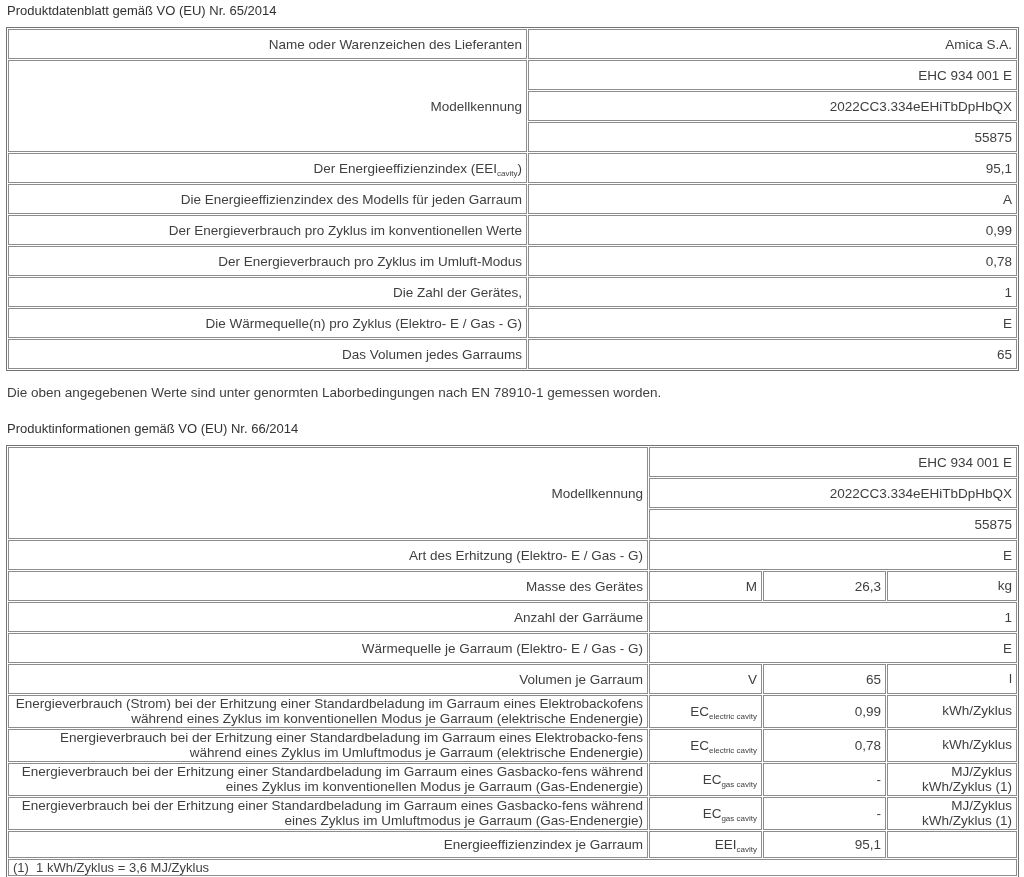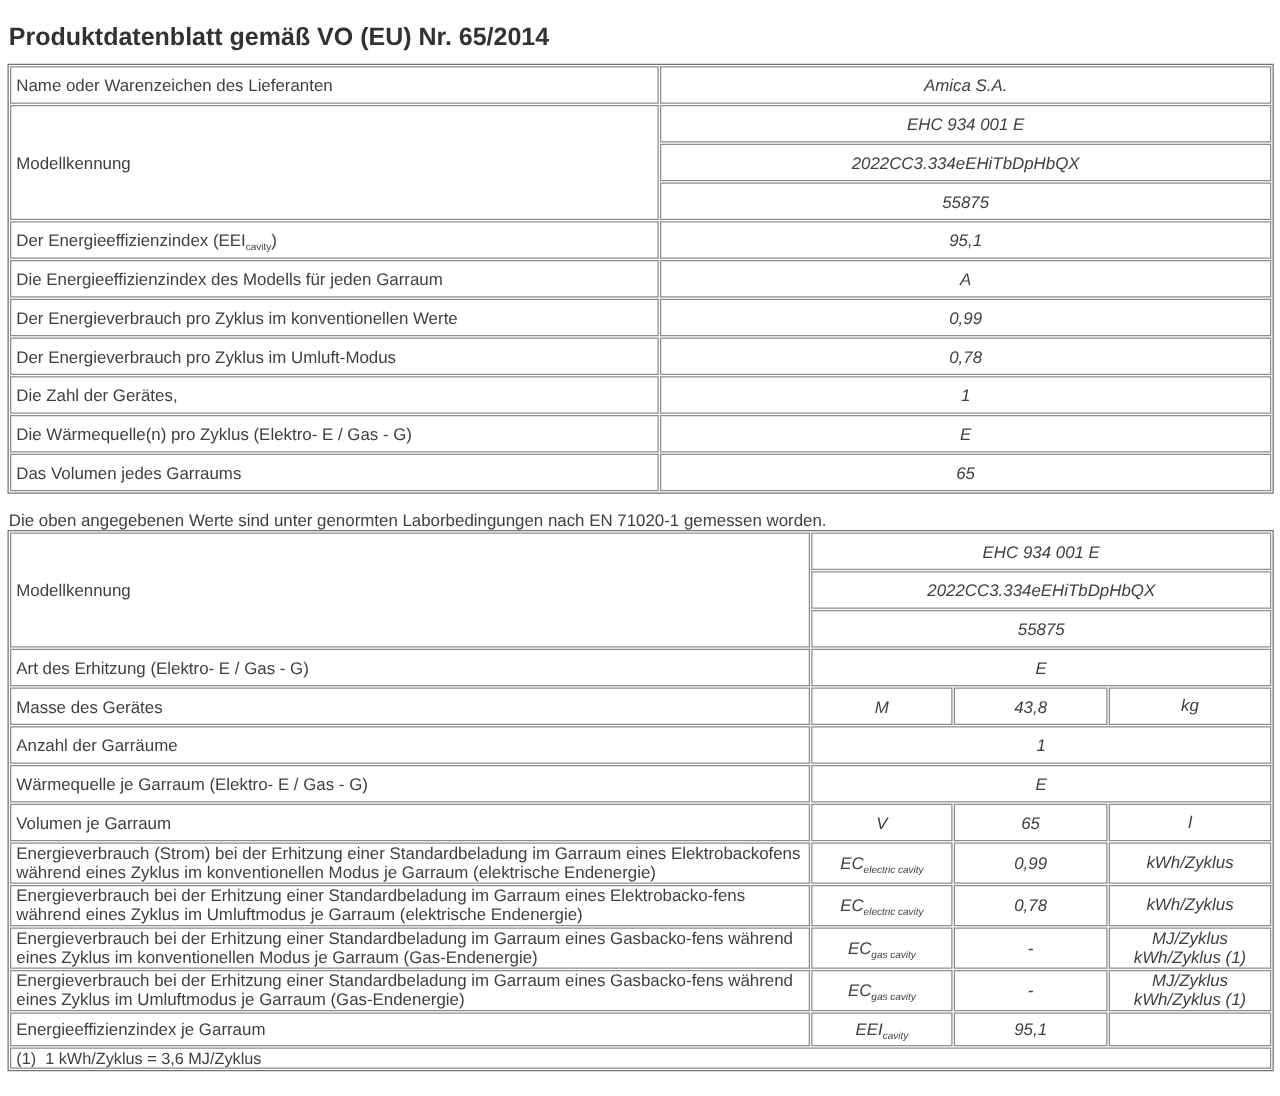--- a/index.html
+++ b/index.html
@@ -5,43 +5,44 @@
   html,body{margin:0;padding:0;background:#ffffff;}
   body{
     width:1024px;height:877px;overflow:hidden;
     font-family:"Liberation Sans",sans-serif;
     color:#3f3f3f;
     -webkit-font-smoothing:antialiased;
   }
   .page{padding:1px 5px 0 6px;}
 
   h1.sec-title{
-    font-size:20px;font-weight:bold;color:#323232;
-    margin:18px 0 9px 1px;letter-spacing:0px;
+    font-size:13px;font-weight:normal;color:#323232;
+    margin:2px 0 9px 1px;letter-spacing:0px;
   }
   h1.sec-title2{margin-top:21px;}
 
   table.sheet{
     width:1013px;
     table-layout:fixed;
     border-collapse:separate;
     border-spacing:1px;
     border:1px solid #737373;
     background:#ffffff;
     font-size:13.5px;
   }
   table.sheet td{
     border:1px solid #8d8d8d;
     background:#ffffff;
     padding:1px 4px;
     vertical-align:middle;
     overflow:hidden;
+    text-align:right;
   }
   td.lbl{text-align:left;}
-  td.val{text-align:center;font-style:italic;}
+  td.val{text-align:center;}
   .t1 td{height:26px;}
   .t1 td.model-lbl{height:auto;}
 
   
   .t2 col.c-label{width:640px;}
   .t2 col.c-sym{width:113px;}
   .t2 col.c-val{width:123px;}
   .t2 col.c-unit{width:auto;}
   .t2 td{height:26px;}
   .t2 td.dense{height:auto;line-height:14.5px;padding-top:1px;padding-bottom:1px;}
@@ -109,22 +110,23 @@
         <td class="lbl">Die Wärmequelle(n) pro Zyklus (Elektro- E / Gas - G)</td>
         <td class="val">E</td>
       </tr>
       <tr>
         <td class="lbl">Das Volumen jedes Garraums</td>
         <td class="val">65</td>
       </tr>
     </tbody>
   </table>
 
-  <p class="note">Die oben angegebenen Werte sind unter genormten Laborbedingungen nach EN 71020-1 gemessen worden.</p>
-
+  <p class="note">Die oben angegebenen Werte sind unter genormten Laborbedingungen nach EN 78910-1 gemessen worden.</p>
+
+  <h1 class="sec-title sec-title2">Produktinformationen gemäß VO (EU) Nr. 66/2014</h1>
 
   <table class="sheet t2">
     <colgroup>
         <col class="c-label">
         <col class="c-sym">
         <col class="c-val">
         <col class="c-unit">
       </colgroup>
     <tbody>
       <tr>
@@ -139,21 +141,21 @@
       </tr>
 
       <tr>
         <td class="lbl">Art des Erhitzung (Elektro- E / Gas - G)</td>
         <td class="val" colspan="3">E</td>
       </tr>
 
       <tr>
         <td class="lbl">Masse des Gerätes</td>
         <td class="val"><span>M</span><sub class="subs"></sub></td>
-        <td class="val">43,8</td>
+        <td class="val">26,3</td>
         <td class="val">
             <span class="unit-line">kg</span>
           </td>
       </tr>
 
       <tr>
         <td class="lbl">Anzahl der Garräume</td>
         <td class="val" colspan="3">1</td>
       </tr>
 

